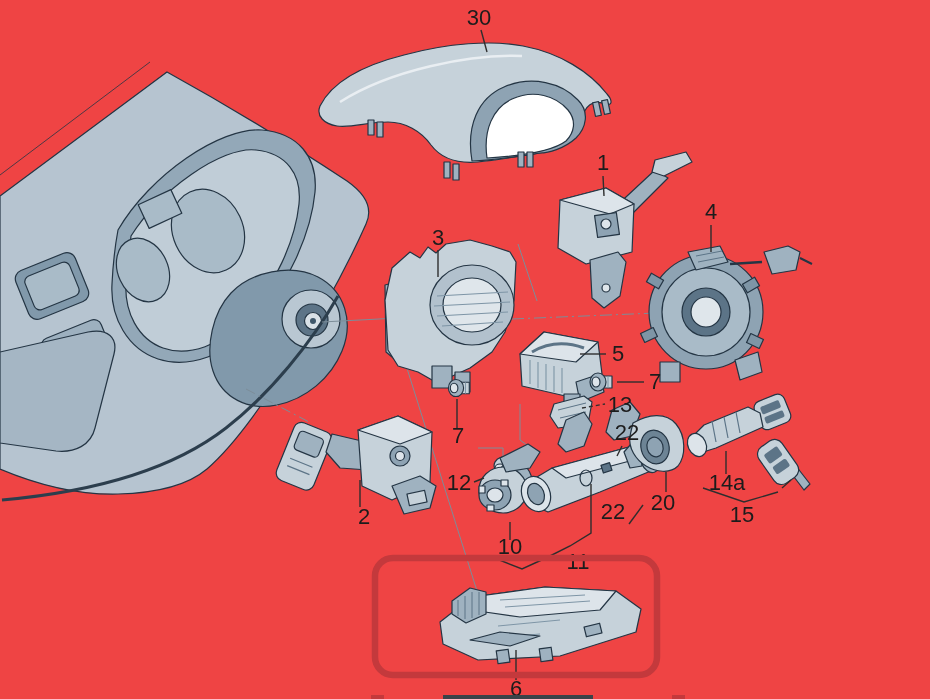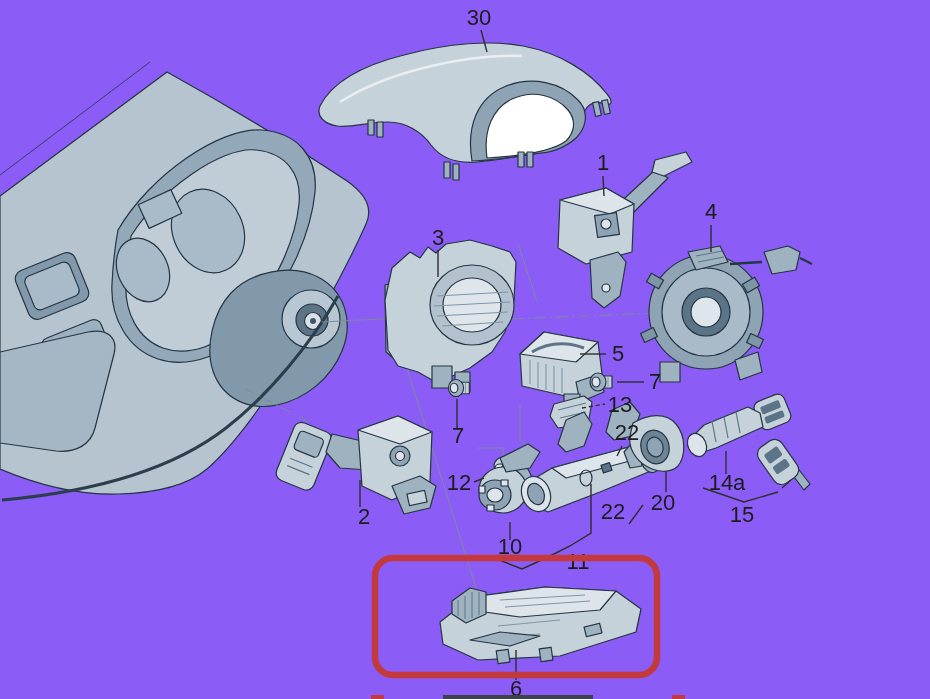--- a/index.html
+++ b/index.html
@@ -1,16 +1,16 @@
 <!DOCTYPE html>
 <html><head>
 <meta charset="utf-8">
 <style>
   html,body{margin:0;padding:0;background:#ffffff;}
-  #stage{position:relative;width:930px;height:699px;background:#8b5cf6;overflow:hidden;
+  #stage{position:relative;width:930px;height:699px;background:#ef4444;overflow:hidden;
          font-family:"Liberation Sans", sans-serif;}
   svg{display:block;}
   .outline{stroke:#243544;stroke-width:1.2;stroke-linejoin:round;}
   .thin{stroke:#243544;stroke-width:.8;fill:none;}
   .leader{stroke:#2e2e2e;stroke-width:1.4;fill:none;}
   .axis{stroke:#7c8d99;stroke-width:1;fill:none;}
   .lbl{font-size:22px;fill:#1c1c1c;}
 </style>
 </head>
 <body>

